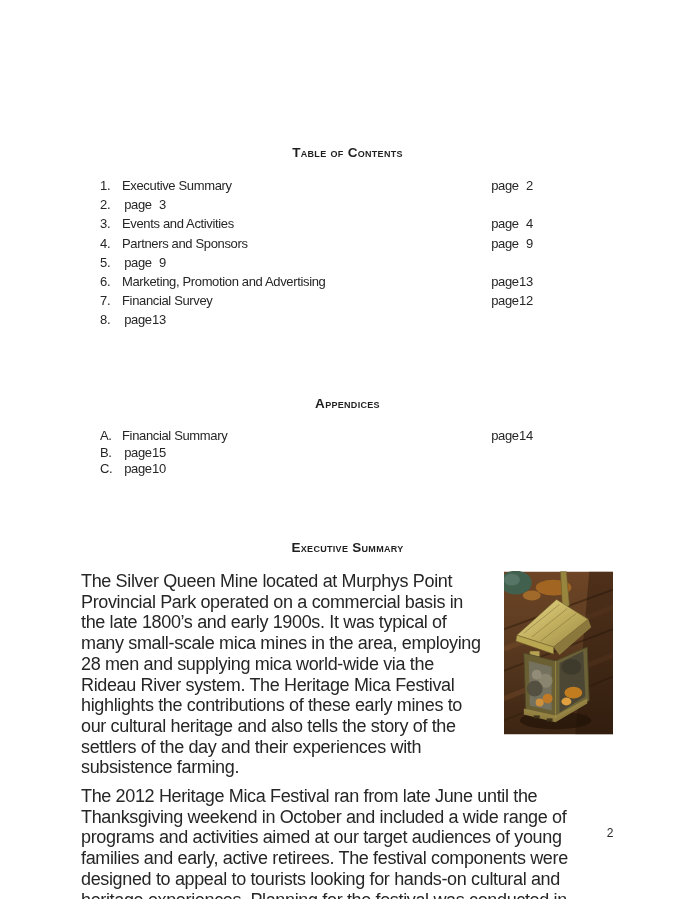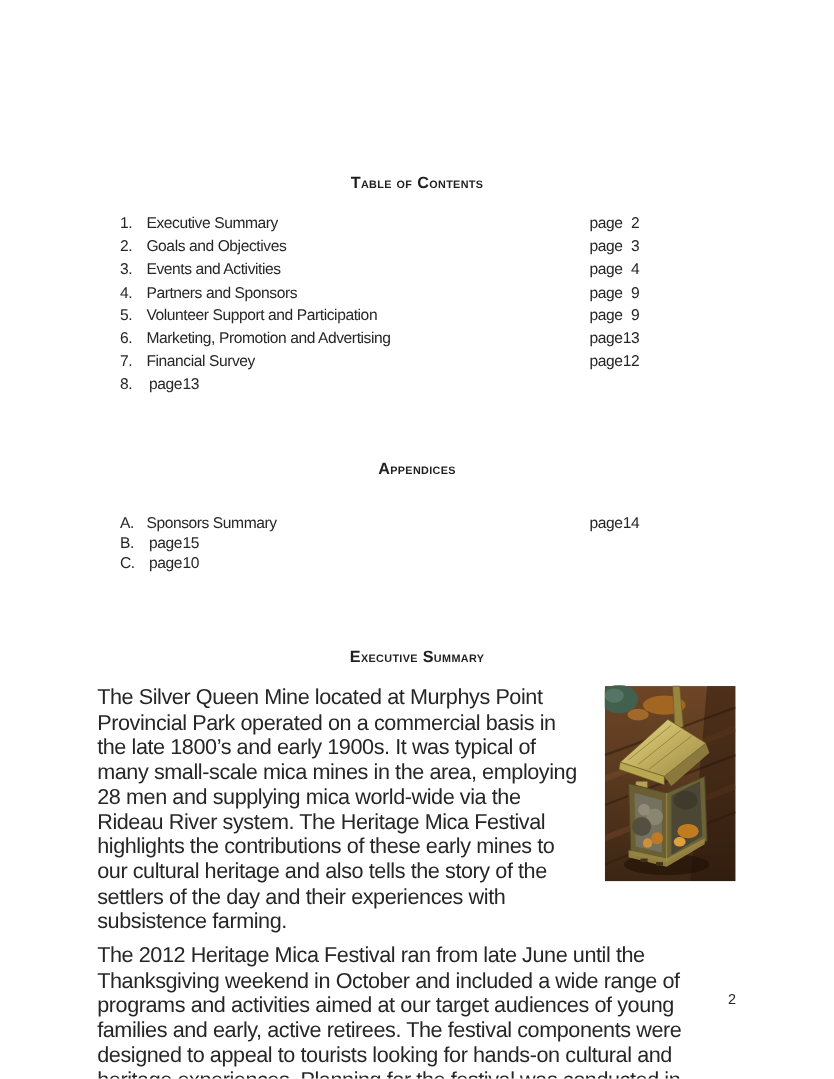--- a/index.html
+++ b/index.html
@@ -19,21 +19,21 @@
     width: 695px;
     margin: 0;
     text-align: center;
     font-size: 13.5px;
     font-weight: bold;
     font-variant: small-caps;
     letter-spacing: 0.3px;
     color: #1f1f1f;
   }
   .toc-heading { top: 145px; }
-  .appendices-heading { top: 383px; }
+  .appendices-heading { top: 396px; }
   .exec-heading { top: 540px; }
 
   .list {
     position: absolute;
     left: 100px;
     width: 435px;
     font-size: 13px;
   }
   .toc-list { top: 176px; }
   .toc-list .row { line-height: 19.2px; }
@@ -88,21 +88,20 @@
         <span class="marker">1.</span>
         <span class="label">Executive Summary</span>
         <span class="pagecell">
           <span>page</span>
           <span class="pagenum">2</span>
         </span>
       </div>
 
       <div class="row">
         <span class="marker">2.</span>
-        <span class="label">Goals and Objectives</span>
         <span class="pagecell">
           <span>page</span>
           <span class="pagenum">3</span>
         </span>
       </div>
 
       <div class="row">
         <span class="marker">3.</span>
         <span class="label">Events and Activities</span>
         <span class="pagecell">
@@ -115,21 +114,20 @@
         <span class="marker">4.</span>
         <span class="label">Partners and Sponsors</span>
         <span class="pagecell">
           <span>page</span>
           <span class="pagenum">9</span>
         </span>
       </div>
 
       <div class="row">
         <span class="marker">5.</span>
-        <span class="label">Volunteer Support and Participation</span>
         <span class="pagecell">
           <span>page</span>
           <span class="pagenum">9</span>
         </span>
       </div>
 
       <div class="row">
         <span class="marker">6.</span>
         <span class="label">Marketing, Promotion and Advertising</span>
         <span class="pagecell">
@@ -155,21 +153,21 @@
         </span>
       </div>
     </div>
 
   <h1 class="heading appendices-heading">Appendices</h1>
 
   <div class="list appendix-list">
 
       <div class="row">
         <span class="marker">A.</span>
-        <span class="label">Sponsors Summary</span>
+        <span class="label">Financial Summary</span>
         <span class="pagecell">
           <span>page</span>
           <span class="pagenum">14</span>
         </span>
       </div>
 
       <div class="row">
         <span class="marker">B.</span>
         <span class="pagecell">
           <span>page</span>

